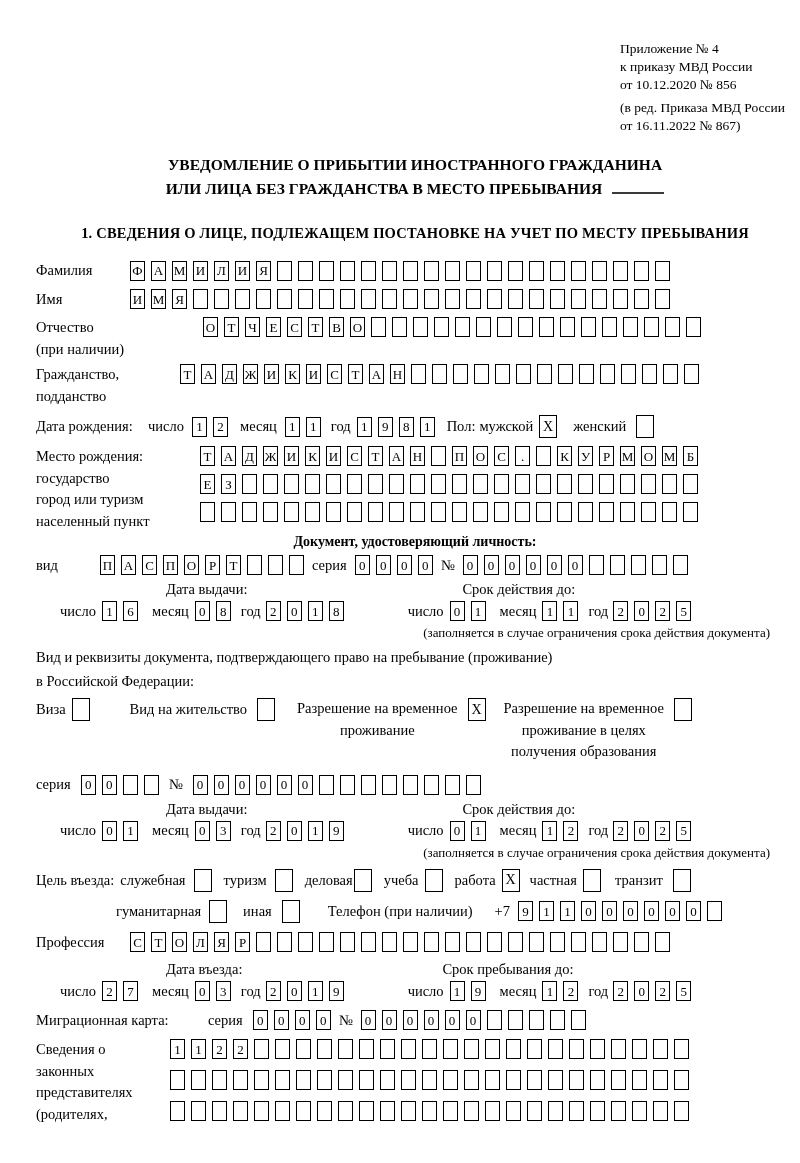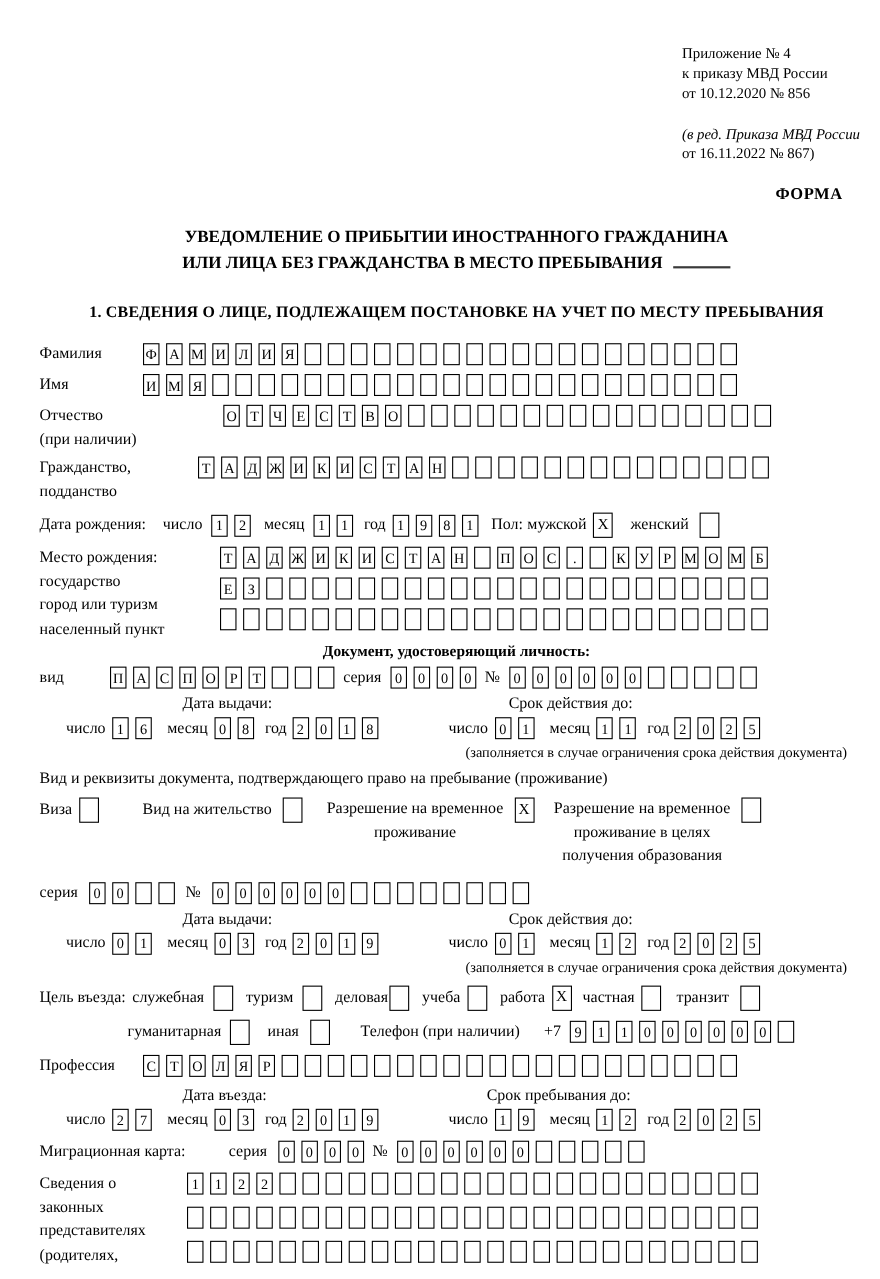--- a/index.html
+++ b/index.html
@@ -4,21 +4,21 @@
 <style>
   * { box-sizing: border-box; }
   html,body { margin:0; padding:0; background:#fff; }
   .page {
     width:800px; height:1163px; overflow:hidden; position:relative;
     background:#fff; color:#000;
     font-family:"Liberation Serif", serif; font-size:14.5px;
     padding:40px 6px 10px 36px;
   }
   .annex { margin-left:584px; font-size:13.5px; line-height:1.32; }
-  .annex .gap { margin-top:20px;font-style:italic; }
+  .annex .gap { margin-top:6px; }
   .forma { text-align:right; padding-right:28px; font-weight:bold; font-size:15px; margin-top:20px; letter-spacing:.5px; }
   .title { text-align:center; font-weight:bold; font-size:15.5px; line-height:1.55; margin-top:18px; }
   .blank-underline { display:inline-block; width:52px; border-bottom:2px solid #3a3a3a; height:.9em; margin-left:10px; }
   .sec-head { text-align:center; font-weight:bold; font-size:14.5px; margin-top:24px; letter-spacing:.2px; }
 
   .frow { display:flex; align-items:center; margin-top:7px; white-space:nowrap; }
   .frow.top { align-items:flex-start; }
   .lbl { flex:none; line-height:21.5px; }
   .cells { display:flex; flex:none; gap:6px; }
   .cell {
@@ -40,21 +40,20 @@
 <div class="page">
 
   <div class="annex">
     <div>Приложение № 4</div>
     <div>к приказу МВД России</div>
     <div>от 10.12.2020 № 856</div>
     <div class="gap">(в ред. Приказа МВД России</div>
     <div>от 16.11.2022 № 867)</div>
   </div>
 
-  <div class="forma">ФОРМА</div>
 
   <div class="title">
     <span>УВЕДОМЛЕНИЕ О ПРИБЫТИИ ИНОСТРАННОГО ГРАЖДАНИНА</span><br>
     <span>ИЛИ ЛИЦА БЕЗ ГРАЖДАНСТВА В МЕСТО ПРЕБЫВАНИЯ</span><span class="blank-underline"></span>
   </div>
 
   <div class="sec-head">1. СВЕДЕНИЯ О ЛИЦЕ, ПОДЛЕЖАЩЕМ ПОСТАНОВКЕ НА УЧЕТ ПО МЕСТУ ПРЕБЫВАНИЯ</div>
 
   <div class="frow" style="margin-top:18px;">
     <span class="lbl" style="width:94px;">Фамилия</span>
@@ -383,20 +382,21 @@
         <span class="cell">2</span>
         <span class="cell">0</span>
         <span class="cell">2</span>
         <span class="cell">5</span>
       </span>
   </div>
 
   <div class="note">(заполняется в случае ограничения срока действия документа)</div>
 
   <div style="margin-top:8px;">Вид и реквизиты документа, подтверждающего право на пребывание (проживание)</div>
+  <div style="margin-top:7px;">в Российской Федерации:</div>
 
   <div class="frow top" style="margin-top:8px;">
     <span class="w" style="margin-right:6px;line-height:23px;">Виза</span>
     <span class="cells">
         <span class="cell lg"></span>
       </span>
     <span class="w" style="margin:0 10px 0 40px;line-height:23px;">Вид на жительство</span>
     <span class="cells">
         <span class="cell lg"></span>
       </span>

